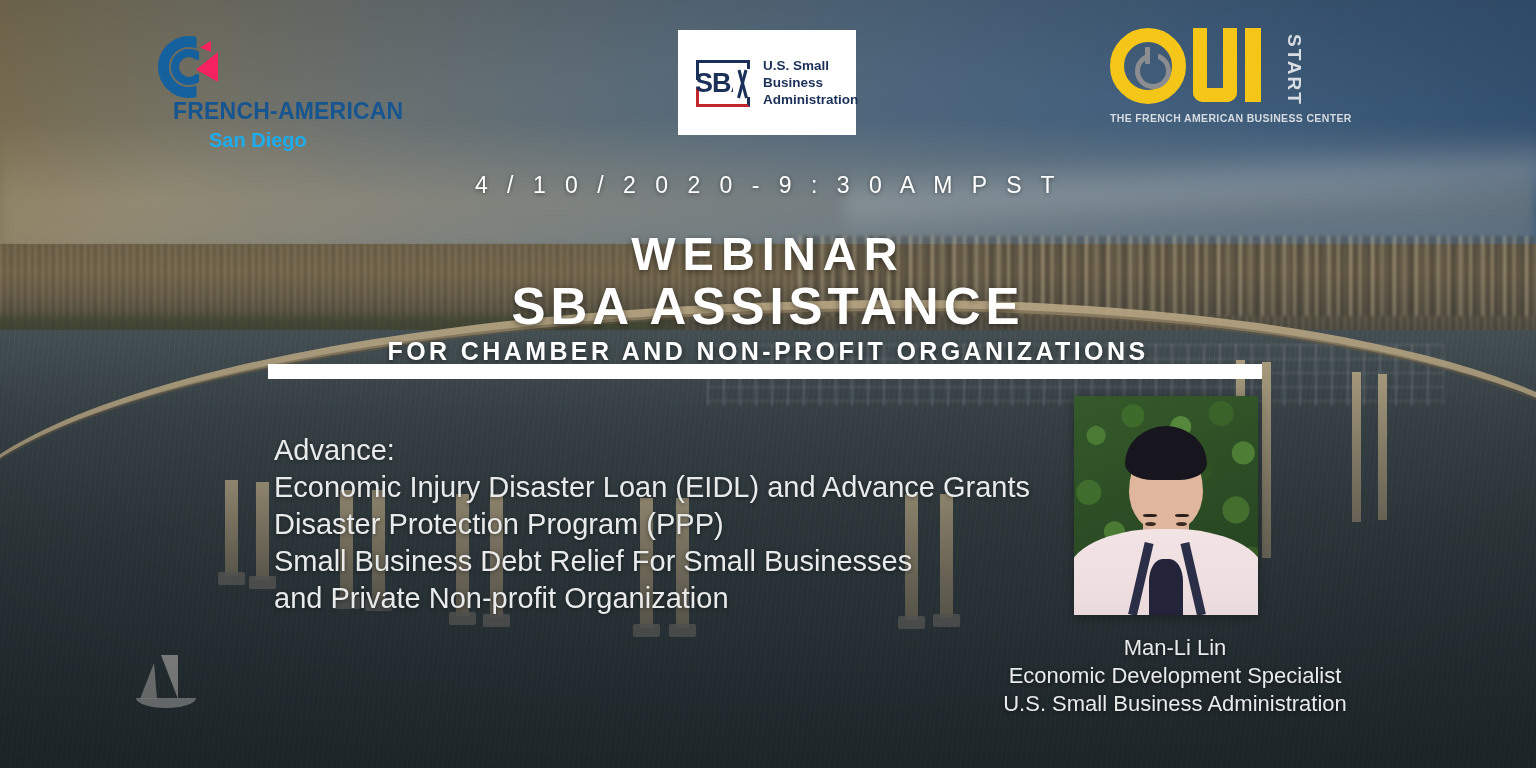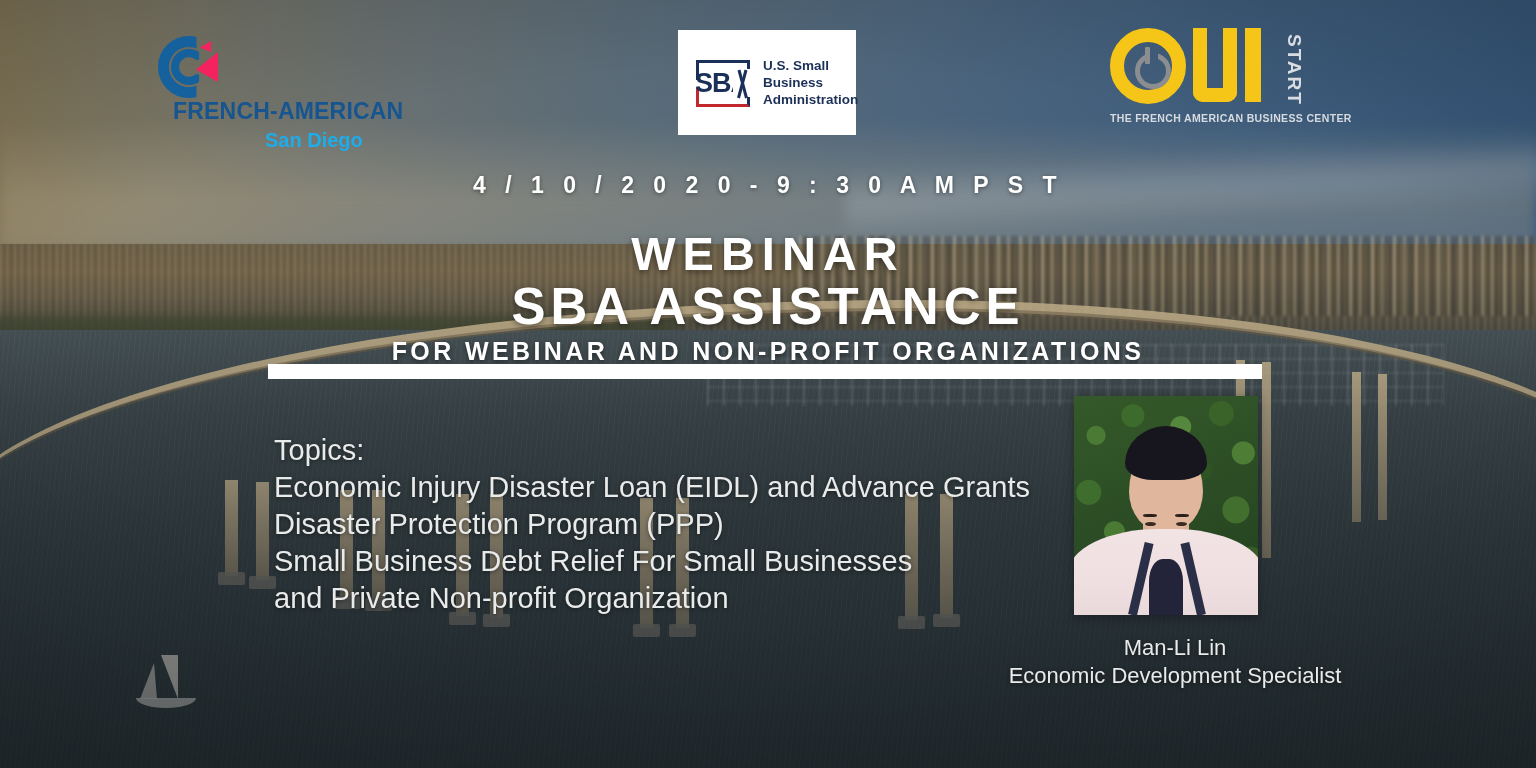--- a/index.html
+++ b/index.html
@@ -239,21 +239,21 @@
     font-size: 23px;
     letter-spacing: .2px;
     line-height: 27px;
     white-space: nowrap;
   }
   .facc-city {
     color: #1eaceb;
     font-weight: 700;
     font-size: 20px;
     line-height: 30px;
-    margin-left: 92px;
+    margin-left: 36px;
   }
 
   
   .sba-card {
     position: absolute; left: 678px; top: 30px;
     width: 178px; height: 105px;
     background: #ffffff;
     display: flex; align-items: center;
     padding: 0 8px;
     box-sizing: border-box;
@@ -360,21 +360,21 @@
     margin-top: 4px;
     white-space: nowrap;
   }
 
   
   .date-line {
     position: absolute; left: 0; right: 0; top: 172px;
     text-align: center;
     color: #ffffff;
     font-size: 23px;
-    font-weight: 700;
+    font-weight: 400;
     letter-spacing: 6.5px;
     text-shadow: 0 1px 4px rgba(0,0,0,0.45);
   }
   .title-block { position: absolute; left: 0; right: 0; top: 228px; text-align: center; }
   .title-1 {
     color: #ffffff;
     font-size: 47px;
     font-weight: 700;
     letter-spacing: 7px;
     line-height: 52px;
@@ -607,27 +607,27 @@
         </div>
         <div class="oui-tag">THE FRENCH AMERICAN BUSINESS CENTER</div>
       </div>
     </div>
 
     <div class="date-line">4 / 1 0 / 2 0 2 0   -   9 : 3 0 A M   P S T</div>
 
     <div class="title-block">
       <div class="title-1">WEBINAR</div>
       <div class="title-2">SBA ASSISTANCE</div>
-      <div class="title-3">FOR WEBINAR AND NON-PROFIT ORGANIZATIONS</div>
+      <div class="title-3">FOR CHAMBER AND NON-PROFIT ORGANIZATIONS</div>
     </div>
 
     <div class="divider"></div>
 
     <div class="topics">
-      <div class="t-head">Topics:</div>
+      <div class="t-head">Advance:</div>
       <div class="t-item">Economic Injury Disaster Loan (EIDL) and Advance Grants</div>
       <div class="t-item">Disaster Protection Program (PPP)</div>
       <div class="t-item">Small Business Debt Relief For Small Businesses</div>
       <div class="t-item">and Private Non-profit Organization</div>
     </div>
 
     <div class="speaker-photo">
       <div class="foliage"></div>
       <div class="hair"></div>
       <div class="neck"></div>
@@ -642,16 +642,17 @@
       <div class="jacket">
         <div class="blouse"></div>
         <div class="lapel-l"></div>
         <div class="lapel-r"></div>
       </div>
     </div>
 
     <div class="speaker-caption">
       <div>Man-Li Lin</div>
       <div>Economic Development Specialist</div>
+      <div>U.S. Small Business Administration</div>
     </div>
 
   </div>
 </div>
 
 </body></html>

